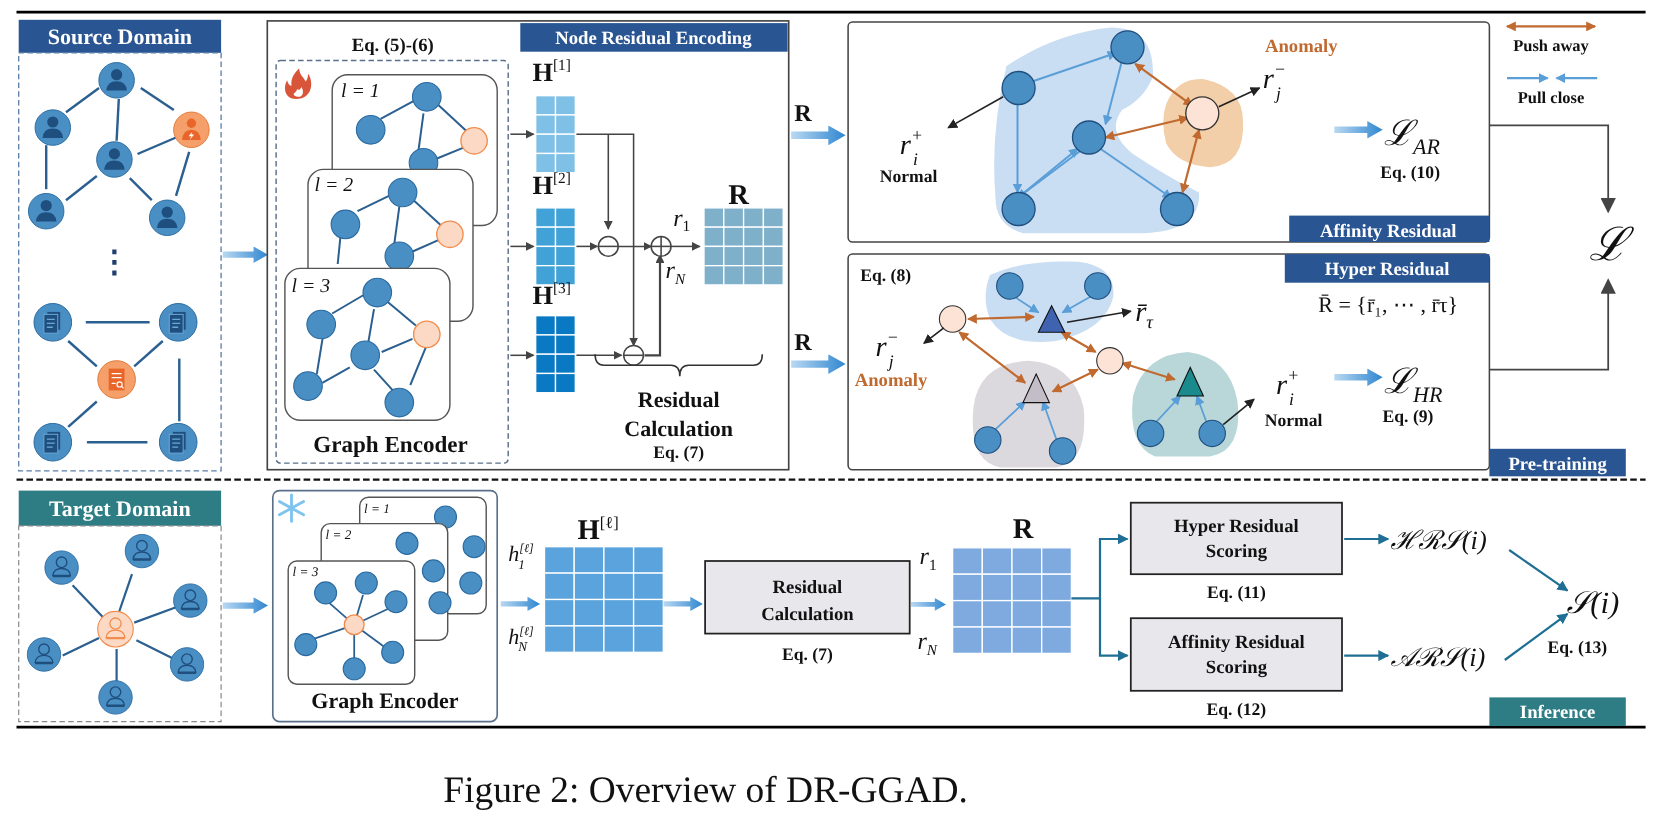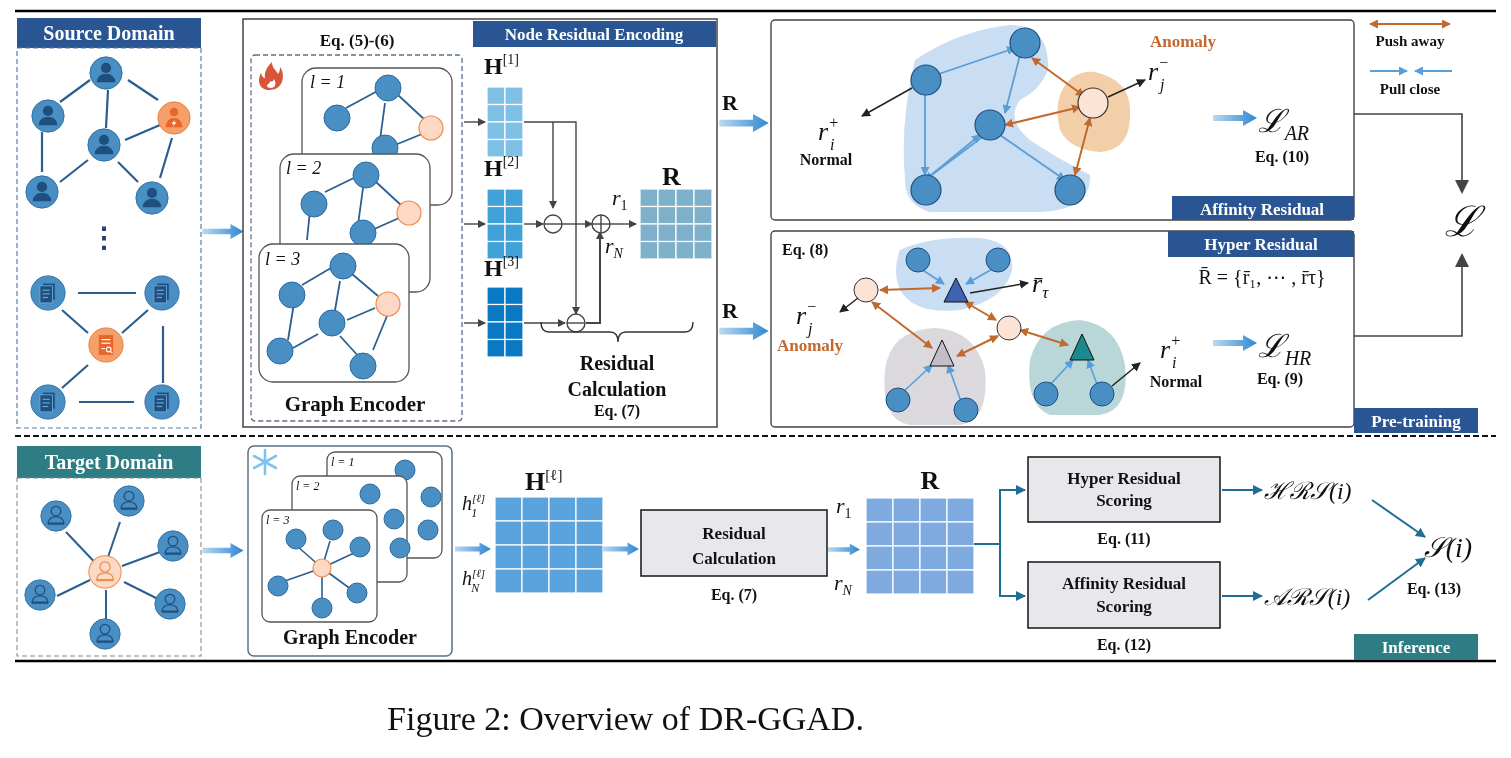--- a/index.html
+++ b/index.html
@@ -1,20 +1,20 @@
 <!DOCTYPE html>
 <html><head>
 <meta charset="utf-8">
 <style>
   html,body{margin:0;padding:0;background:#fff;}
   body{width:1511px;height:758px;position:relative;overflow:hidden;font-family:"Liberation Serif","DejaVu Serif",serif;}
   svg text{font-family:"Liberation Serif","DejaVu Serif",serif;}
   .b{font-weight:bold;}
   .ital{font-style:italic;}
-  .caption{position:absolute;left:0;top:700px;width:1251px;text-align:center;font-size:34px;color:#111;}
+  .caption{position:absolute;left:16px;top:700px;width:1251px;text-align:center;font-size:34px;color:#111;}
 </style>
 </head>
 <body>
 
 
 
 <svg width="1511" height="700" viewBox="0 0 1511 700" xmlns="http://www.w3.org/2000/svg">
   <defs>
     <marker id="ah" markerWidth="8" markerHeight="8" refX="7" refY="4" orient="auto" markerUnits="userSpaceOnUse">
       <path d="M0,0 L8,4 L0,8 z" fill="#444"></path>

